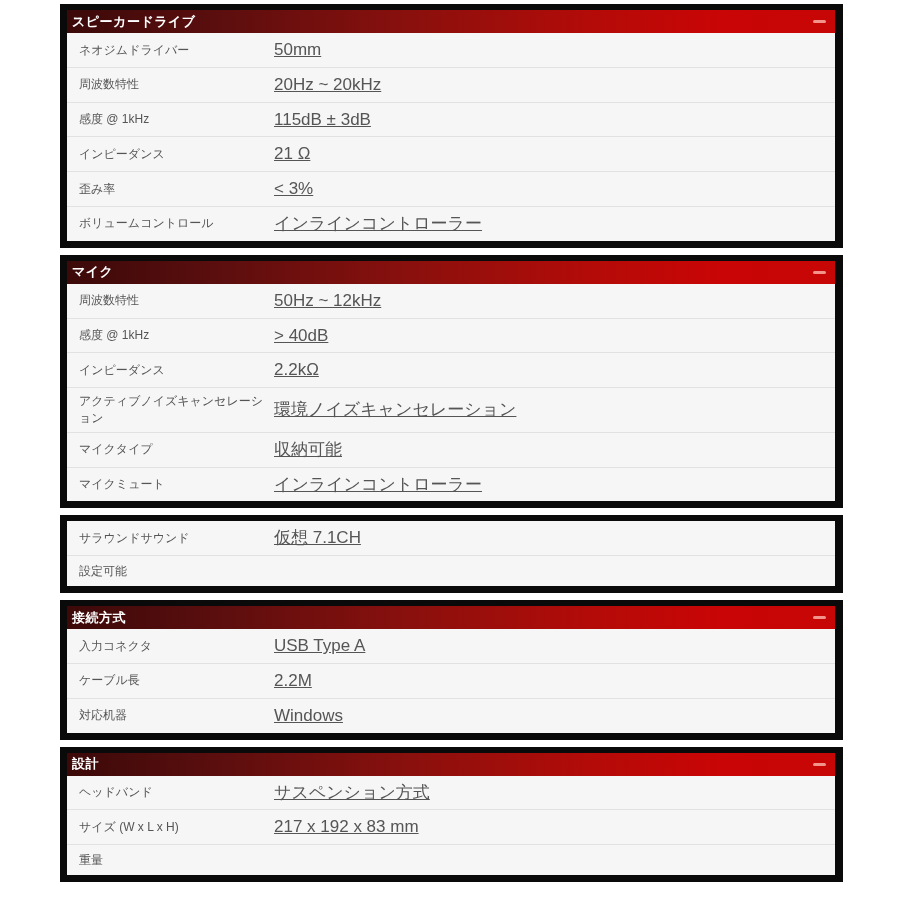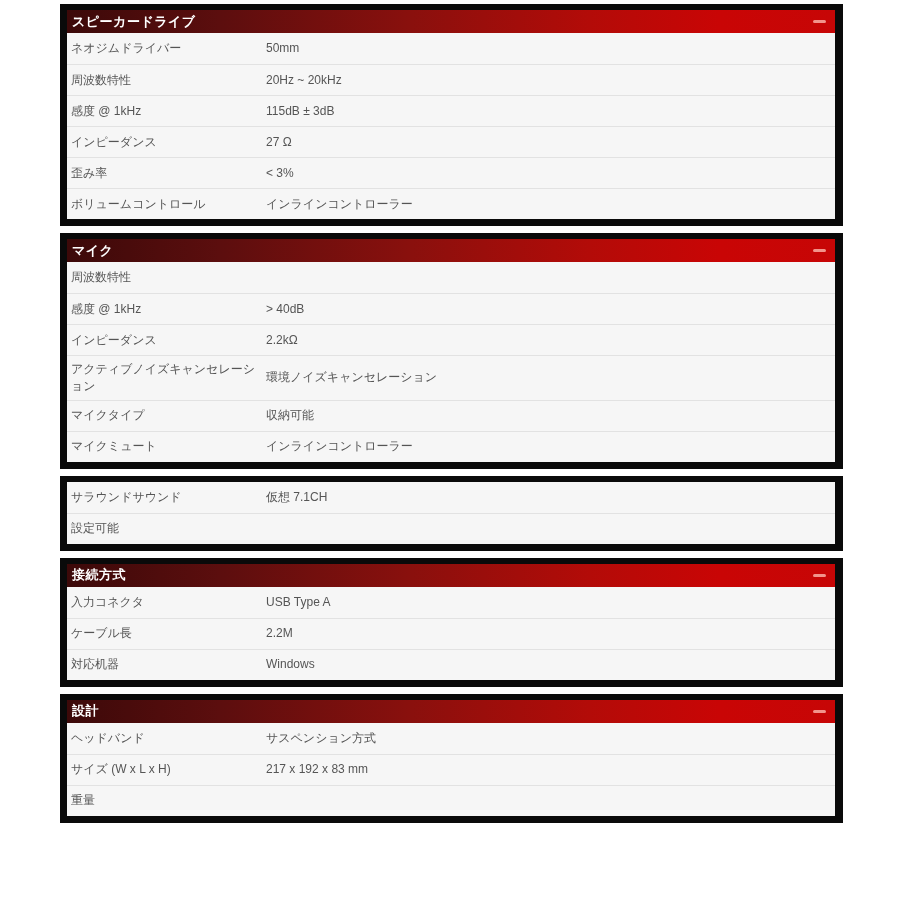--- a/index.html
+++ b/index.html
@@ -46,40 +46,41 @@
     flex: 0 0 auto;
   }
   .rows {
     background: #f6f6f6;
   }
   .row {
     display: flex;
     align-items: center;
     min-height: 31px;
     box-sizing: border-box;
-    padding: 0 10px 0 4px;
+    padding: 0 10px 0 12px;
     border-top: 1px solid #e2e2e2;
   }
   .row:first-child { border-top: none; }
   .row-label {
     flex: 0 0 195px;
     width: 195px;
     box-sizing: border-box;
     padding: 5px 2px 5px 0;
     font-size: 12px;
     line-height: 1.4;
     color: #555555;
     word-break: break-all;
   }
   .row-value {
     flex: 1 1 auto;
     padding: 5px 0;
-    font-size: 12px;
+    font-size: 17px;
     line-height: 1.4;
     color: #555555;
+    text-decoration: underline;
   }
 </style>
 </head>
 <body>
 
 <div class="page">
   <main id="sections">
   <section class="panel">
     <header class="panel-header">
       <span class="panel-title">スピーカードライブ</span>
@@ -96,21 +97,21 @@
     <div class="row-value">20Hz ~ 20kHz</div>
   </div>
 
   <div class="row">
     <div class="row-label">感度 @ 1kHz</div>
     <div class="row-value">115dB ± 3dB</div>
   </div>
 
   <div class="row">
     <div class="row-label">インピーダンス</div>
-    <div class="row-value">27 Ω</div>
+    <div class="row-value">21 Ω</div>
   </div>
 
   <div class="row">
     <div class="row-label">歪み率</div>
     <div class="row-value">&lt; 3%</div>
   </div>
 
   <div class="row">
     <div class="row-label">ボリュームコントロール</div>
     <div class="row-value">インラインコントローラー</div>
@@ -119,20 +120,21 @@
   </section>
 
   <section class="panel">
     <header class="panel-header">
       <span class="panel-title">マイク</span>
       <span class="collapse-btn"></span>
     </header>
     <div class="rows">
   <div class="row">
     <div class="row-label">周波数特性</div>
+    <div class="row-value">50Hz ~ 12kHz</div>
   </div>
 
 
   <div class="row">
     <div class="row-label">感度 @ 1kHz</div>
     <div class="row-value">&gt; 40dB</div>
   </div>
 
   <div class="row">
     <div class="row-label">インピーダンス</div>

